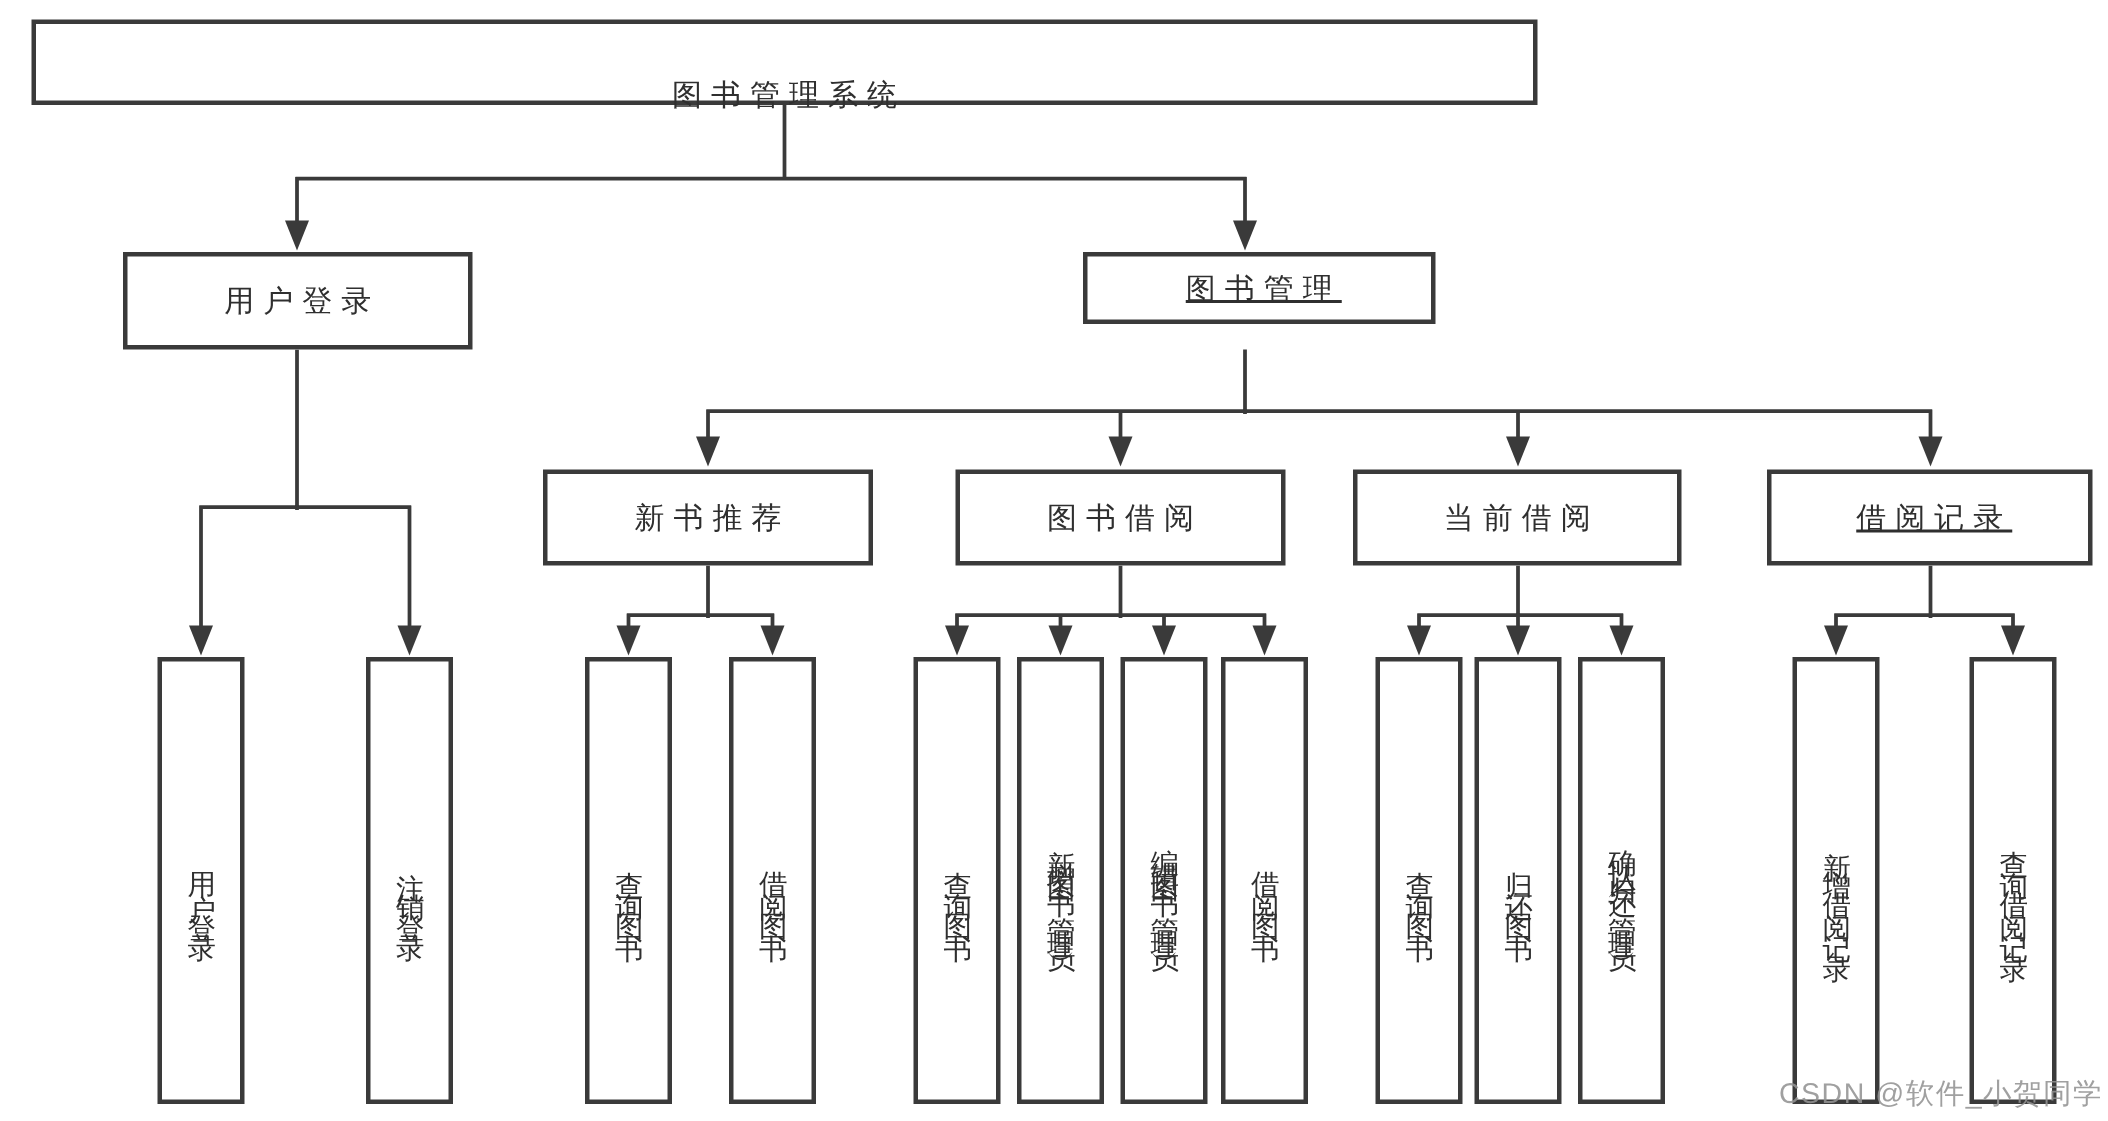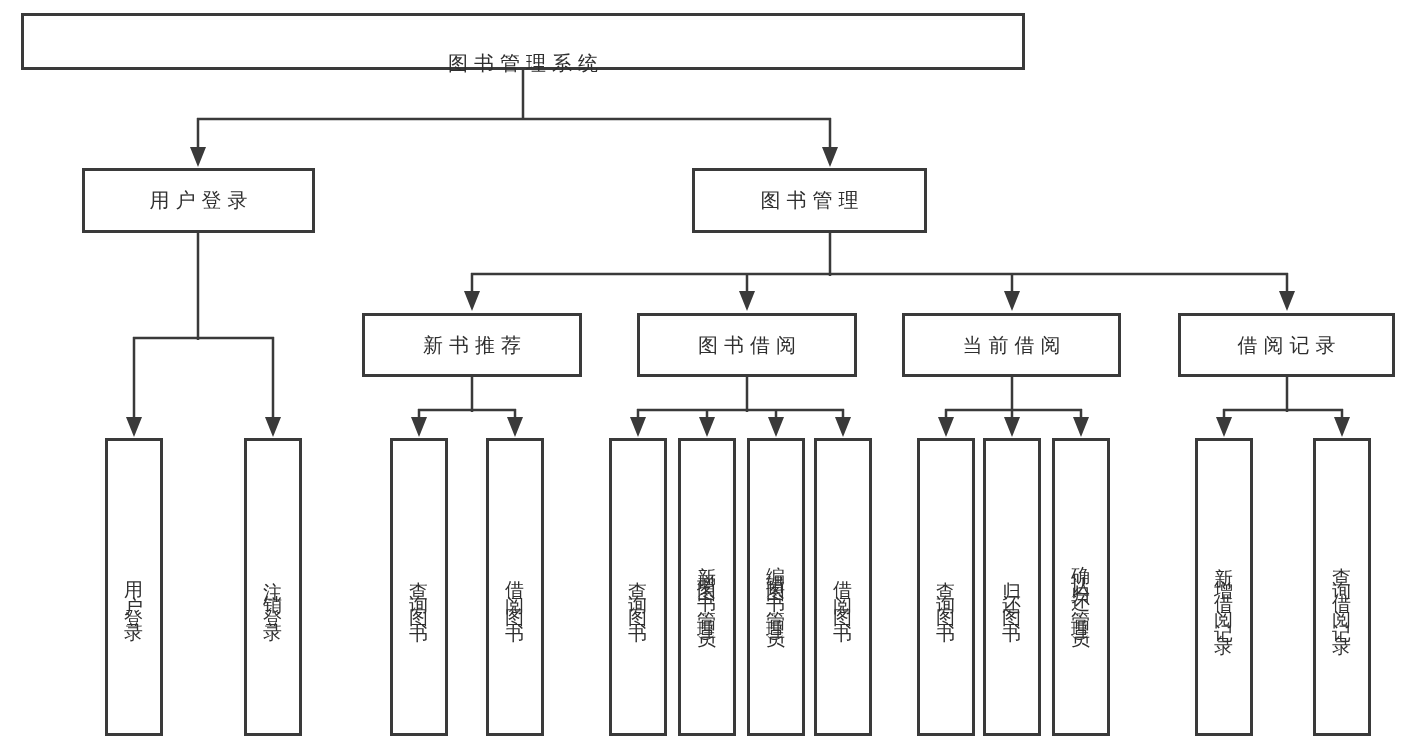--- a/index.html
+++ b/index.html
@@ -21,25 +21,25 @@
   .root-label{font-size:20px;letter-spacing:6px;padding-left:6px;margin-top:43px;}
   .v-label{
     writing-mode:vertical-rl;text-orientation:mixed;
     font-size:19px;line-height:1;letter-spacing:14px;margin-top:14px;
     white-space:nowrap;
   }
   .v-label.ls-tight{letter-spacing:9px;margin-top:9px;}
   
   .b-root{left:21px;top:13px;width:1004px;height:57px;}
   .b-l2a{left:82px;top:168px;width:233px;height:65px;}
-  .b-l2b{left:692px;top:168px;width:235px;height:65px;}
+  .b-l2b{left:722px;top:168px;width:235px;height:48px;text-decoration:underline;}
   .b-l3a{left:362px;top:313px;width:220px;height:64px;}
   .b-l3b{left:637px;top:313px;width:220px;height:64px;}
   .b-l3c{left:902px;top:313px;width:219px;height:64px;text-align:center;}
-  .b-l3d{left:1178px;top:313px;width:217px;height:64px;}
+  .b-l3d{left:1178px;top:313px;width:217px;height:64px;text-decoration:underline;}
   .leaf{top:438px;height:298px;width:58px;}
   .b-g1a{left:105px;} .b-g1b{left:244px;}
   .b-g2a{left:390px;} .b-g2b{left:486px;}
   .b-g3a{left:609px;} .b-g3b{left:678px;} .b-g3c{left:747px;} .b-g3d{left:814px;}
   .b-g4a{left:917px;} .b-g4b{left:983px;} .b-g4c{left:1052px;}
   .b-g5a{left:1195px;} .b-g5b{left:1313px;}
   .watermark{
     position:absolute;right:3px;bottom:5px;z-index:3;
     font-size:19px;letter-spacing:1px;
     color:var(--watermark,#939393);opacity:.88;
@@ -150,13 +150,14 @@
     <span class="v-label ls-tight">确认归还（管理员）</span>
   </div>
 
   <div class="box leaf b-g5a">
     <span class="v-label">新增借阅记录</span>
   </div>
   <div class="box leaf b-g5b">
     <span class="v-label">查询借阅记录</span>
   </div>
 
+  <div class="watermark">CSDN @软件_小贺同学</div>
 </div>
 
 </body></html>

